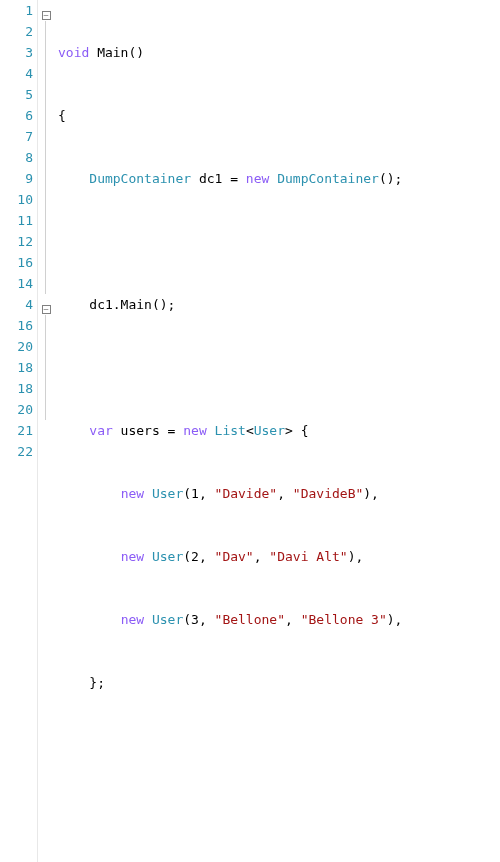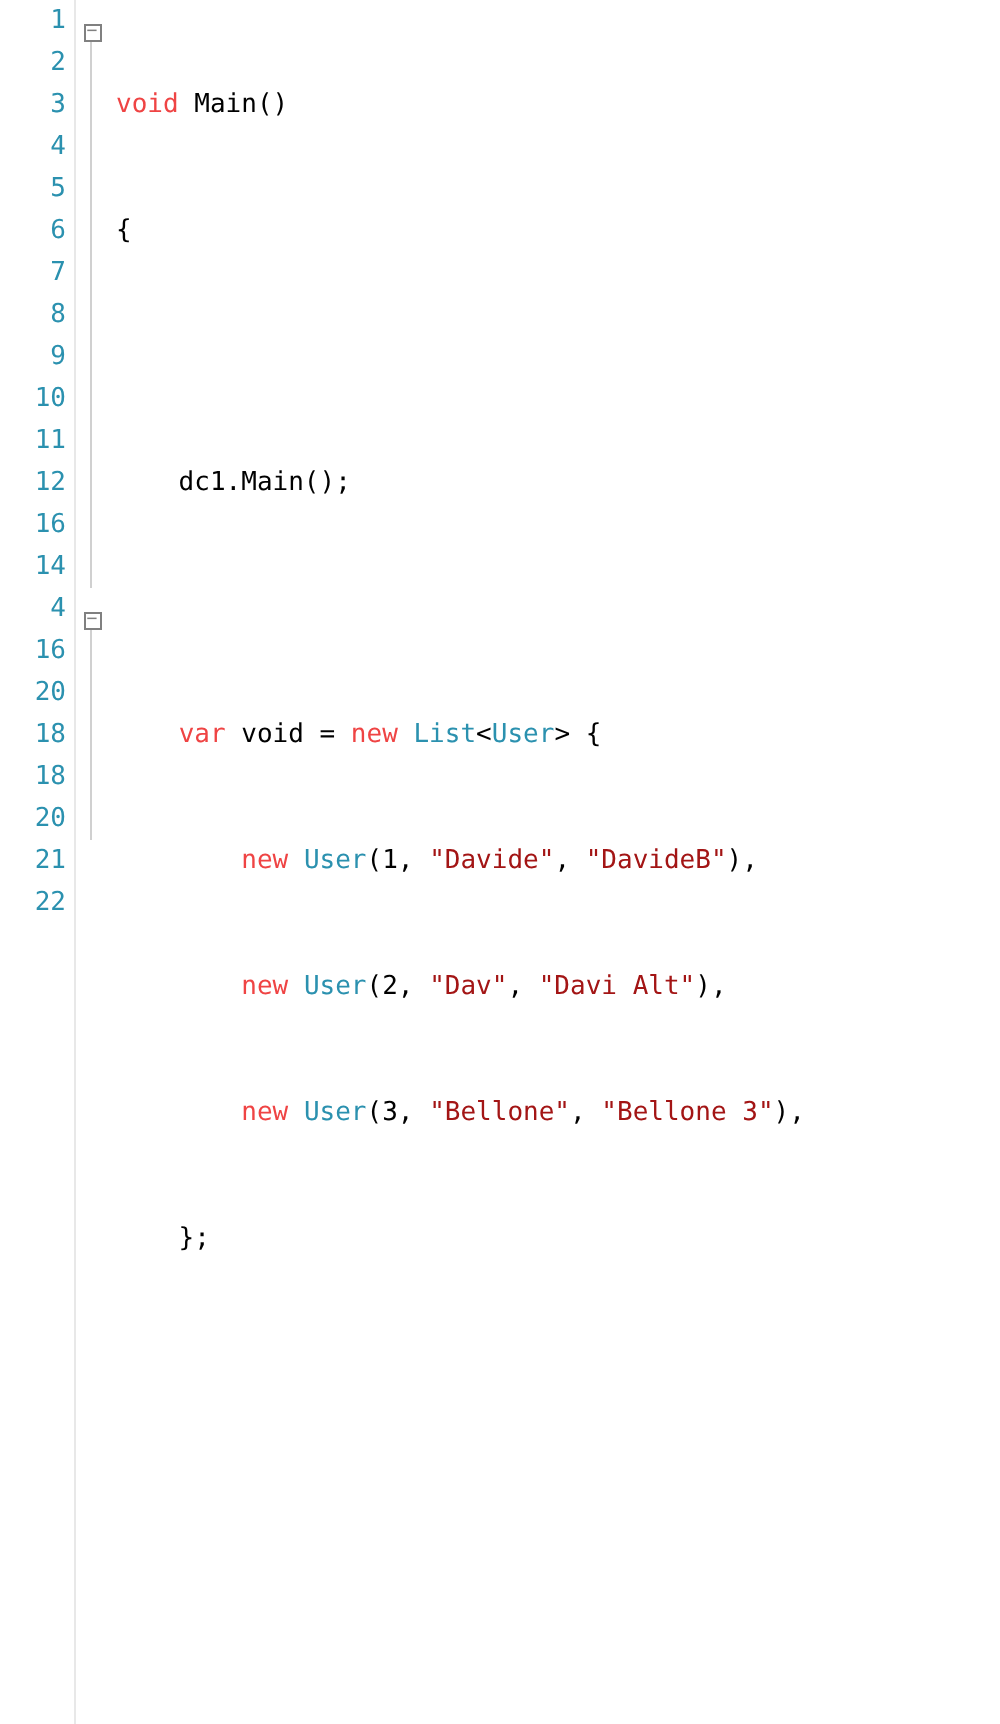--- a/index.html
+++ b/index.html
@@ -8,21 +8,21 @@
   .editor { display: flex; background: #fff; border-bottom: 1px solid #ccc; }
   .gutter { width: 38px; background: #fff; border-right: 1px solid #e8e8e8; text-align: right; color: #2b91af; font-family: Consolas, monospace; font-size: 13px; line-height: 21px; padding: 0 4px 0 0; user-select: none; }
   .gutter .ln { display: block; }
   .fold-gutter { width: 16px; background: #fff; font-family: Consolas, monospace; line-height: 21px; color: #808080; text-align: center; position: relative; }
   .fold-gutter .fg { display: block; height: 21px; position: relative; }
   .fold-box { display: inline-block; width: 9px; height: 9px; border: 1px solid #808080; line-height: 7px; font-size: 9px; text-align: center; color: #808080; background: #fff; position: relative; top: 4px; }
   .fold-line { position: absolute; left: 7px; top: 0; bottom: 0; width: 1px; background: #d0d0d0; }
   
   .code { flex: 1; font-family: Consolas, monospace; font-size: 13px; line-height: 21px; white-space: pre; color: #000; padding-left: 4px; overflow-x: hidden; }
   .code .cl { display: block; height: 21px; }
-  .kw { color: #ef4444; }
+  .kw { color: #8b5cf6; }
   .type { color: #2b91af; }
   .str { color: #a31515; }
 </style>
 </head>
 <body>
 
 <div class="editor">
   <div class="gutter">
     <span class="ln">1</span>
     <span class="ln">2</span>
@@ -103,24 +103,25 @@
       </span>
       <span class="fg">
         <span class="fold-line"></span>
       </span>
     <span class="fg"></span>
       <span class="fg"></span>
   </div>
   <div class="code">
     <span class="cl"><span class="kw">void</span><span> Main()</span></span>
     <span class="cl">{</span>
+    <span class="cl">    <span class="type">DumpContainer</span><span> dc1 = </span><span class="kw">new</span><span> </span><span class="type">DumpContainer</span><span>();</span></span>
     <span class="cl"></span>
     <span class="cl">    dc1.Main();</span>
     <span class="cl"></span>
-    <span class="cl">    <span class="kw">var</span><span> void = </span><span class="kw">new</span><span> </span><span class="type">List</span><span>&lt;</span><span class="type">User</span><span>&gt; {</span></span>
+    <span class="cl">    <span class="kw">var</span><span> users = </span><span class="kw">new</span><span> </span><span class="type">List</span><span>&lt;</span><span class="type">User</span><span>&gt; {</span></span>
     <span class="cl">        <span class="kw">new</span><span> </span><span class="type">User</span><span>(1, </span><span class="str">"Davide"</span><span>, </span><span class="str">"DavideB"</span><span>),</span></span>
     <span class="cl">        <span class="kw">new</span><span> </span><span class="type">User</span><span>(2, </span><span class="str">"Dav"</span><span>, </span><span class="str">"Davi Alt"</span><span>),</span></span>
     <span class="cl">        <span class="kw">new</span><span> </span><span class="type">User</span><span>(3, </span><span class="str">"Bellone"</span><span>, </span><span class="str">"Bellone 3"</span><span>),</span></span>
     <span class="cl">    };</span>
     <span class="cl"></span>
     
     
     
     
     

